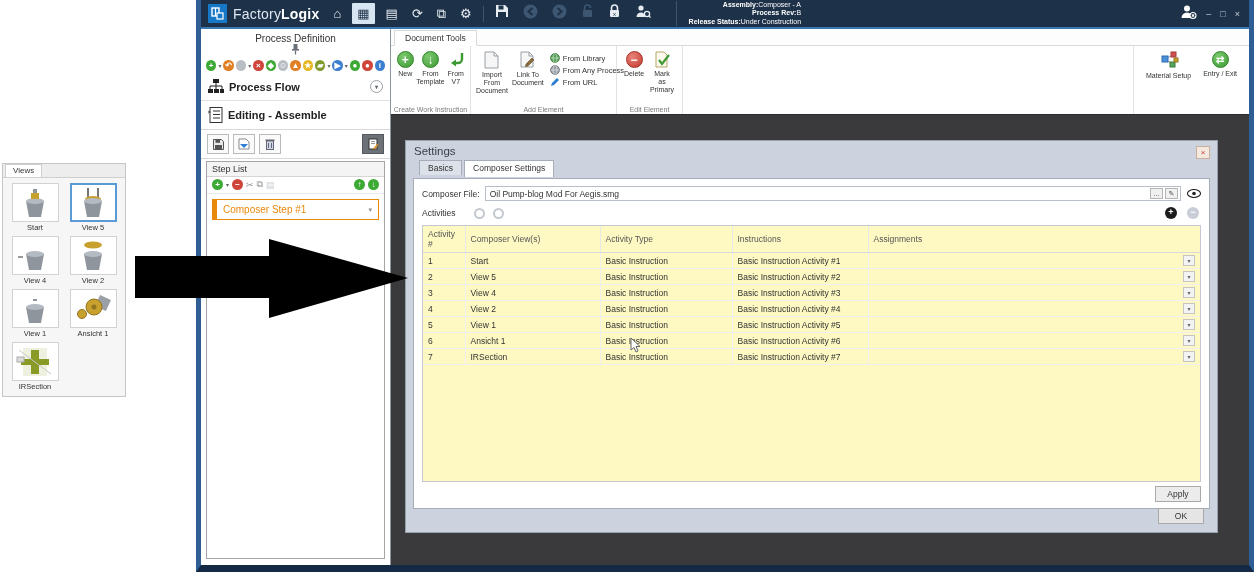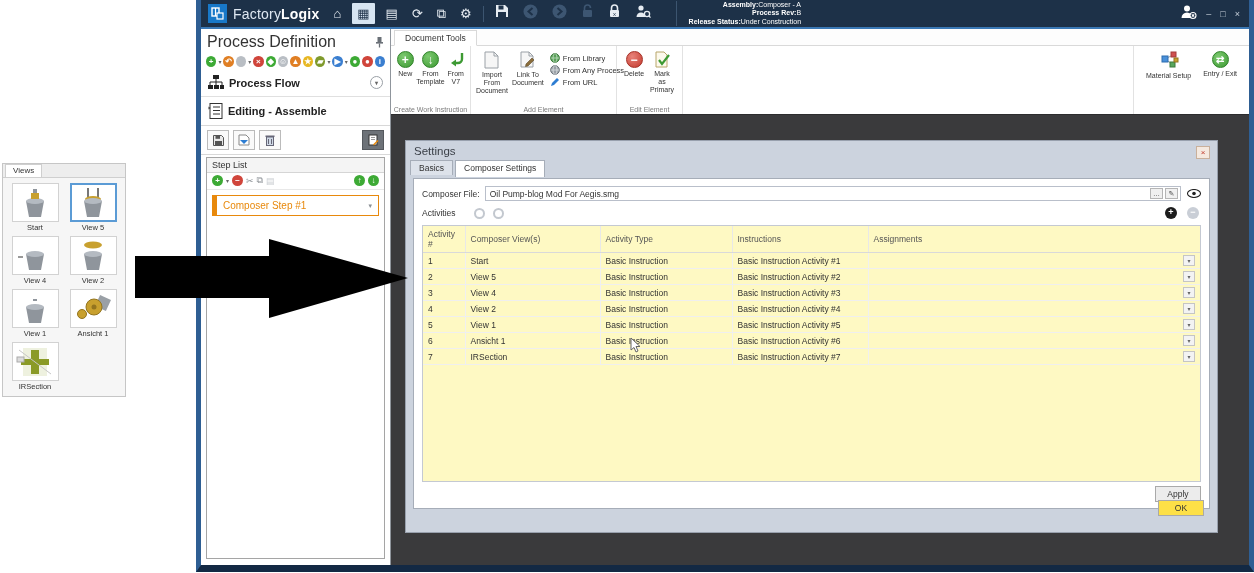--- a/index.html
+++ b/index.html
@@ -33,21 +33,21 @@
   .tb-sep { width:1px; height:16px; background:#3c5570; margin:0 4px; }
   .asm-info { margin-left:18px; border-left:1px solid #3c5570; padding-left:8px; font-size:7px; line-height:8.5px; color:#fff; white-space:nowrap; }
   .asm-info b { display:inline-block; width:56px; font-weight:bold; }
   .win-ctrls { margin-left:auto; display:flex; align-items:center; gap:9px; margin-right:9px; color:#c7d0da; }
   .win-ctrls .wc { font-size:9px; line-height:10px; }
 
   .content { flex:1; display:flex; min-height:0; }
 
   
   .pd-panel { width:190px; background:#fff; border-right:1px solid #8f959c; display:flex; flex-direction:column; }
-  .pd-head { display:flex; align-items:center; justify-content:space-between; padding:4px 6px 2px; font-size:16px; color:#333; }
+  .pd-head { display:flex; align-items:center; justify-content:space-between; padding:4px 6px 2px; font-size:10px; color:#333;flex-direction:column; }
   .pd-tools { display:flex; align-items:center; gap:2px; padding:3px 5px 4px; }
   .mini-c { width:11px; height:11px; border-radius:50%; color:#fff; font-size:8px; line-height:11px; text-align:center; font-weight:bold; }
   .mc-green { background:#3daa35; } .mc-red { background:#d0453b; } .mc-blue { background:#3b7fd0; }
   .mc-gray { background:#b9bec4; } .mc-orange { background:#e07f24; } .mc-yellow { background:#e7b722; }
   .mc-olive { background:#7f9a2c; }
   .dd { font-size:6px; color:#666; }
   .pd-row { display:flex; align-items:center; gap:5px; padding:4px 7px; font-size:11px; font-weight:bold; color:#222; }
   .pd-row .spacer { flex:1; }
   .circle-dd { width:13px; height:13px; border:1px solid #9aa0a6; border-radius:50%; font-size:6px; color:#666; text-align:center; line-height:12px; }
   .pd-div { border-top:1px solid #e0e0e0; margin:2px 0; }
@@ -81,21 +81,21 @@
   .stackrow { display:flex; align-items:center; gap:3px; font-size:7.5px; color:#333; white-space:nowrap; }
   .ribbon-right { margin-left:auto; border-left:1px solid #e2e2e2; display:flex; align-items:flex-start; gap:12px; padding:5px 12px 0 12px; }
   .rbtn2 { display:flex; flex-direction:column; align-items:center; font-size:7px; color:#333; text-align:center; line-height:8px; }
   .rbtn2 .nw { white-space:nowrap; }
 
   
   .dark-area { flex:1; position:relative; background:#3a3a3c; border-top:1px solid #2c2c2e; }
   .settings { position:absolute; left:14px; top:25px; width:813px; height:393px; background:#ccd3de; border:1px solid #98a0ad; }
   .settings-title { font-size:11.5px; color:#3a3f47; padding:4px 0 2px 8px; }
   .settings-close { position:absolute; top:5px; right:7px; width:14px; height:13px; background:#f5e9df; border:1px solid #c9b09b; color:#c0392b; font-size:8px; line-height:11px; text-align:center; }
-  .settings-tabs { display:flex; padding-left:4px; margin-top:1px; position:relative; z-index:2; }
+  .settings-tabs { display:flex; padding-left:13px; margin-top:1px; position:relative; z-index:2; }
   .stab { font-size:8.5px; padding:2px 8px; border:1px solid #a6adb8; border-bottom:none; background:#dde2ea; color:#333; margin-right:2px; }
   .stab.active { background:#fff; padding-bottom:4px; margin-bottom:-2px; }
   .settings-body { position:absolute; left:7px; right:7px; top:37px; bottom:23px; background:#fff; border:1px solid #a6adb8; padding:7px 8px 6px; display:flex; flex-direction:column; }
   .file-row { display:flex; align-items:center; font-size:8.5px; color:#333; }
   .file-row .lbl { margin-right:5px; white-space:nowrap; }
   .file-input { flex:1; border:1px solid #b9bfca; height:15px; display:flex; align-items:center; padding:0 2px 0 4px; font-size:8.5px; background:#fff; }
   .file-input .val { flex:1; white-space:nowrap; overflow:hidden; }
   .mini-btn { width:13px; height:11px; border:1px solid #b5b5b5; background:#f0f0f0; font-size:7px; line-height:9px; text-align:center; color:#444; margin-left:2px; }
   .eye-wrap { margin-left:6px; display:flex; align-items:center; }
   .act-row { display:flex; align-items:center; margin-top:6px; font-size:8.5px; color:#333; }
@@ -106,21 +106,21 @@
   .circ-minus { width:12px; height:12px; border-radius:50%; background:#c9ced6; color:#fff; font-size:9px; line-height:11px; text-align:center; font-weight:bold; }
   .tbl-wrap { margin-top:6px; border:1px solid #c4c9d2; height:258px; overflow:hidden; background:#fef9c3; }
   table.acts { width:100%; border-collapse:collapse; table-layout:fixed; font-size:8.5px; }
   table.acts col.c0{width:42px;} table.acts col.c1{width:135px;} table.acts col.c2{width:132px;} table.acts col.c3{width:136px;}
   table.acts th { text-align:left; font-weight:normal; color:#555; border-right:1px solid #e8e8e8; border-bottom:1px solid #d9d9d9; padding:3px 5px; }
   table.acts td { border-right:1px solid #f0f0f0; border-bottom:1px solid #efefef; padding:2px 5px; color:#333; height:15px; }
   table.acts th:last-child, table.acts td:last-child { border-right:none; }
   .row-dd { float:right; width:12px; height:11px; border:1px solid #c5c5c5; background:#f3f3f3; font-size:6px; line-height:10px; text-align:center; color:#666; }
   .apply-row { margin-top:auto; display:flex; justify-content:flex-end; padding-top:4px; }
   .btn { height:16px; min-width:46px; background:#ececec; border:1px solid #a9a9a9; font-size:8.5px; color:#333; text-align:center; line-height:14px; padding:0 6px; }
-  .ok-btn { position:absolute; right:13px; bottom:16px; background:#fde047; }
+  .ok-btn { position:absolute; right:13px; bottom:8px; background:#e5e5e5; }
 
   .cursor-svg { position:absolute; z-index:50; }
 </style>
 </head>
 <body>
 
 <div class="views-window">
   <div class="views-tabbar">
     <div class="views-tab">Views</div>
   </div>

